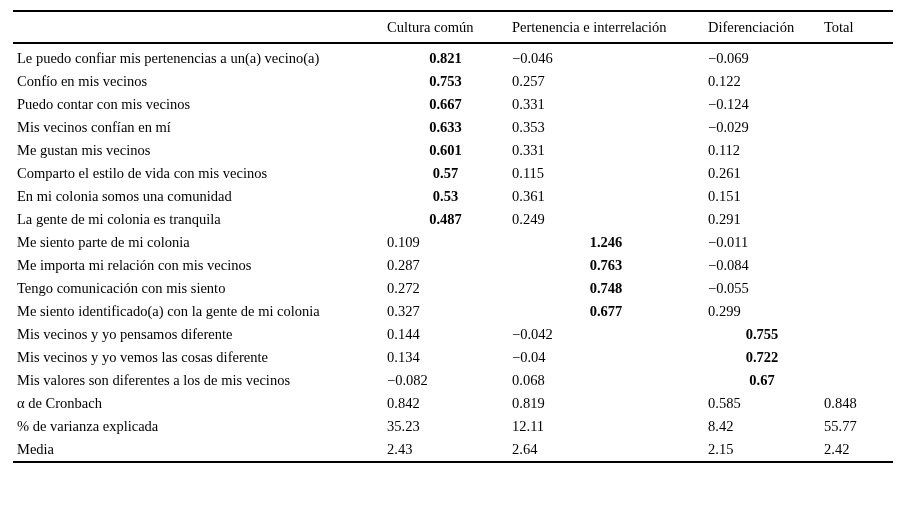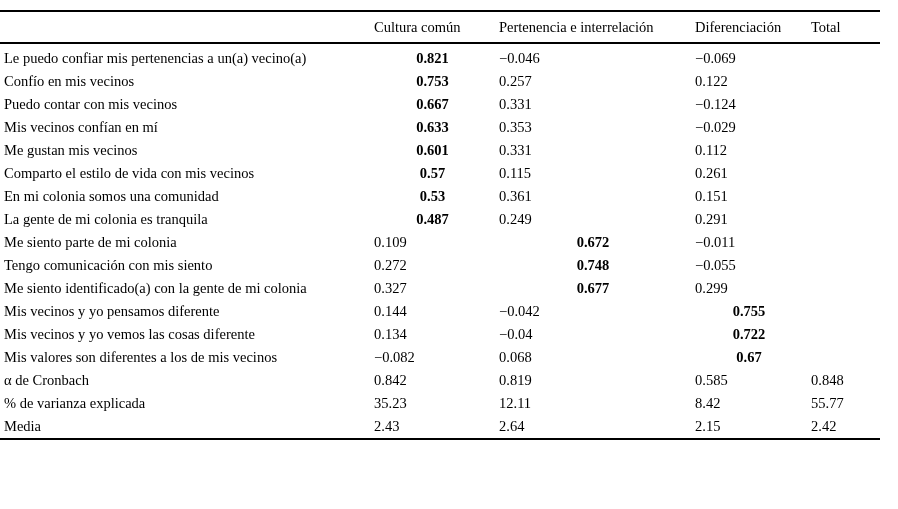--- a/index.html
+++ b/index.html
@@ -6,21 +6,21 @@
     margin: 0;
     padding: 0;
     background: #ffffff;
     font-family: "Liberation Serif", "DejaVu Serif", serif;
     color: #000000;
   }
   .page {
     width: 898px;
     height: 509px;
     box-sizing: border-box;
-    padding: 10px 0;
+    padding: 10px 13px;
     background: #ffffff;
     overflow: hidden;
   }
   table.factor-table {
     border-collapse: collapse;
     table-layout: fixed;
     width: 880px;
     font-size: 14.5px;
     border-top: 2px solid #000000;
     border-bottom: 2px solid #000000;
@@ -123,22 +123,29 @@
         <tr>
           <td class="row-label">La gente de mi colonia es tranquila</td>
           <td class="bold">0.487</td>
           <td>0.249</td>
           <td>0.291</td>
           <td></td>
         </tr>
         <tr>
           <td class="row-label">Me siento parte de mi colonia</td>
           <td>0.109</td>
-          <td class="bold">0.672</td>
+          <td class="bold">1.246</td>
           <td>−0.011</td>
+          <td></td>
+        </tr>
+        <tr>
+          <td class="row-label">Me importa mi relación con mis vecinos</td>
+          <td>0.287</td>
+          <td class="bold">0.763</td>
+          <td>−0.084</td>
           <td></td>
         </tr>
         <tr>
           <td class="row-label">Tengo comunicación con mis siento</td>
           <td>0.272</td>
           <td class="bold">0.748</td>
           <td>−0.055</td>
           <td></td>
         </tr>
         <tr>

